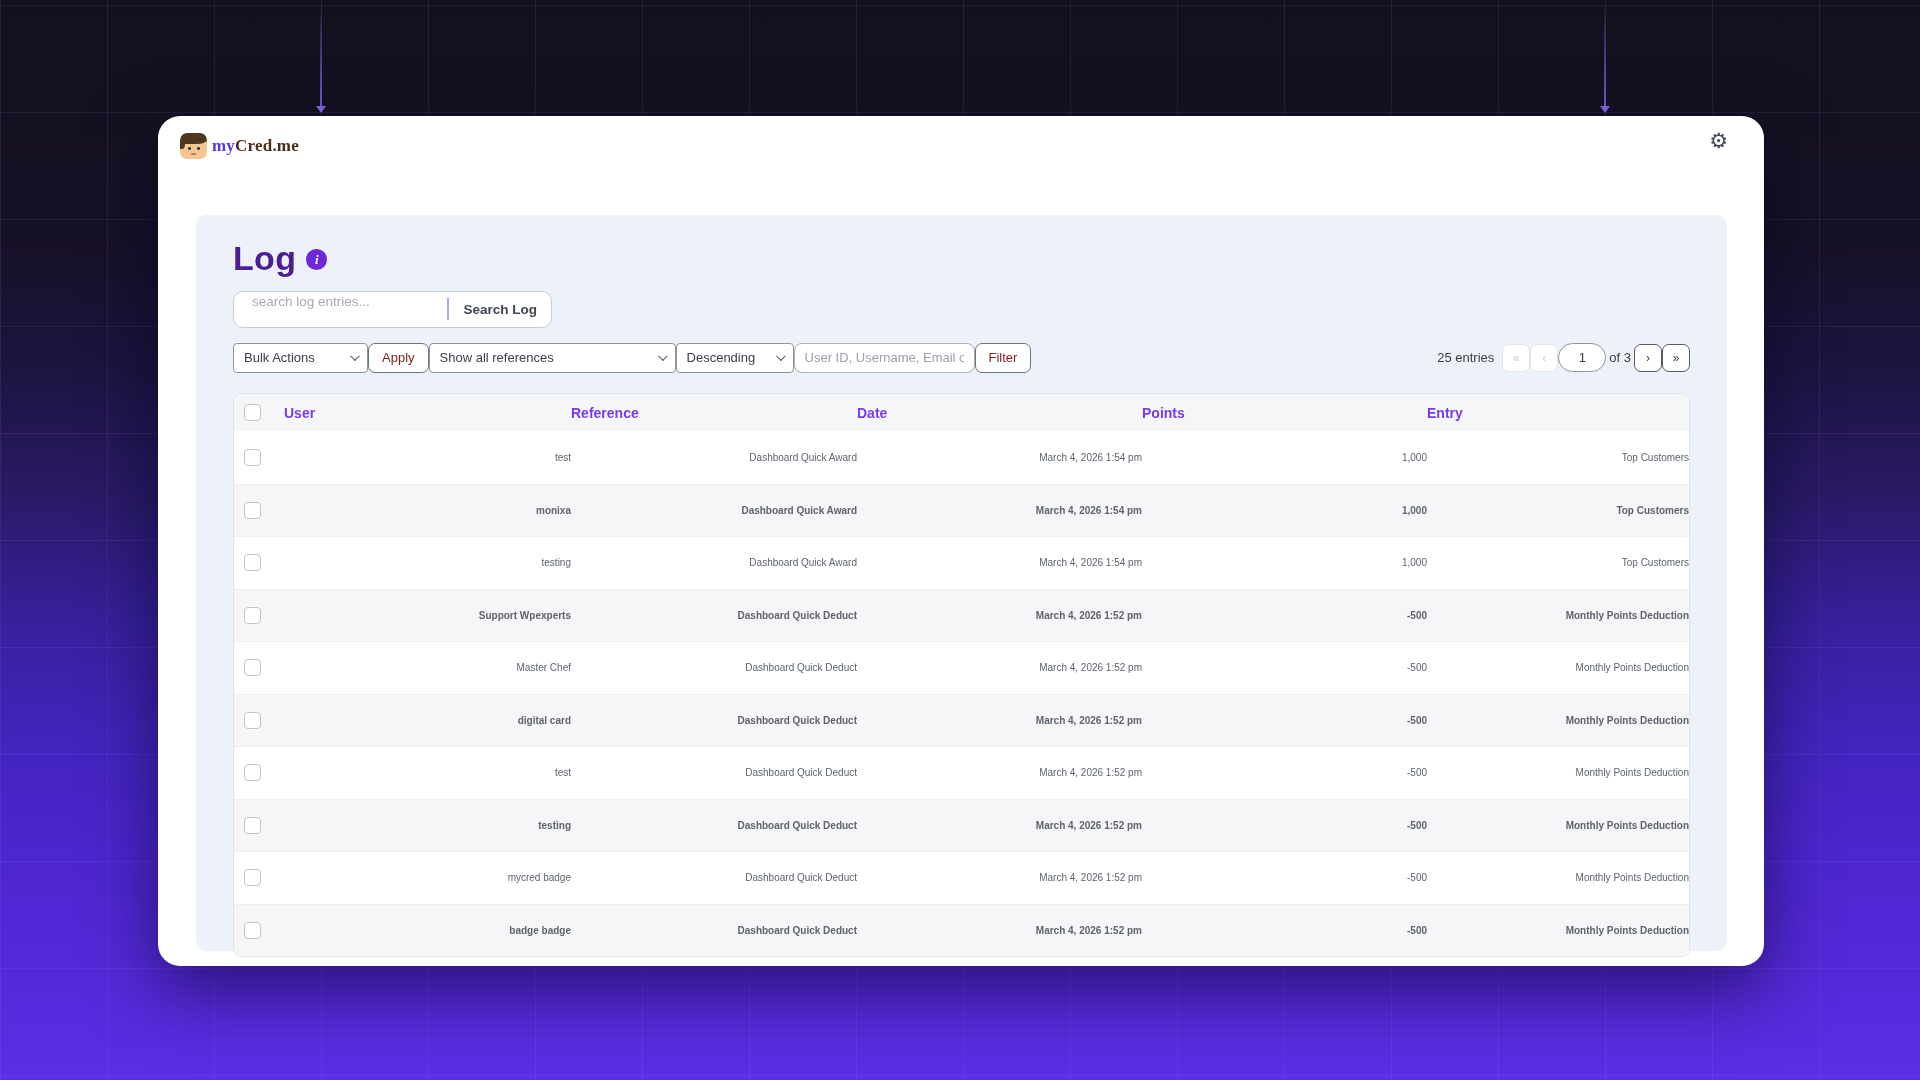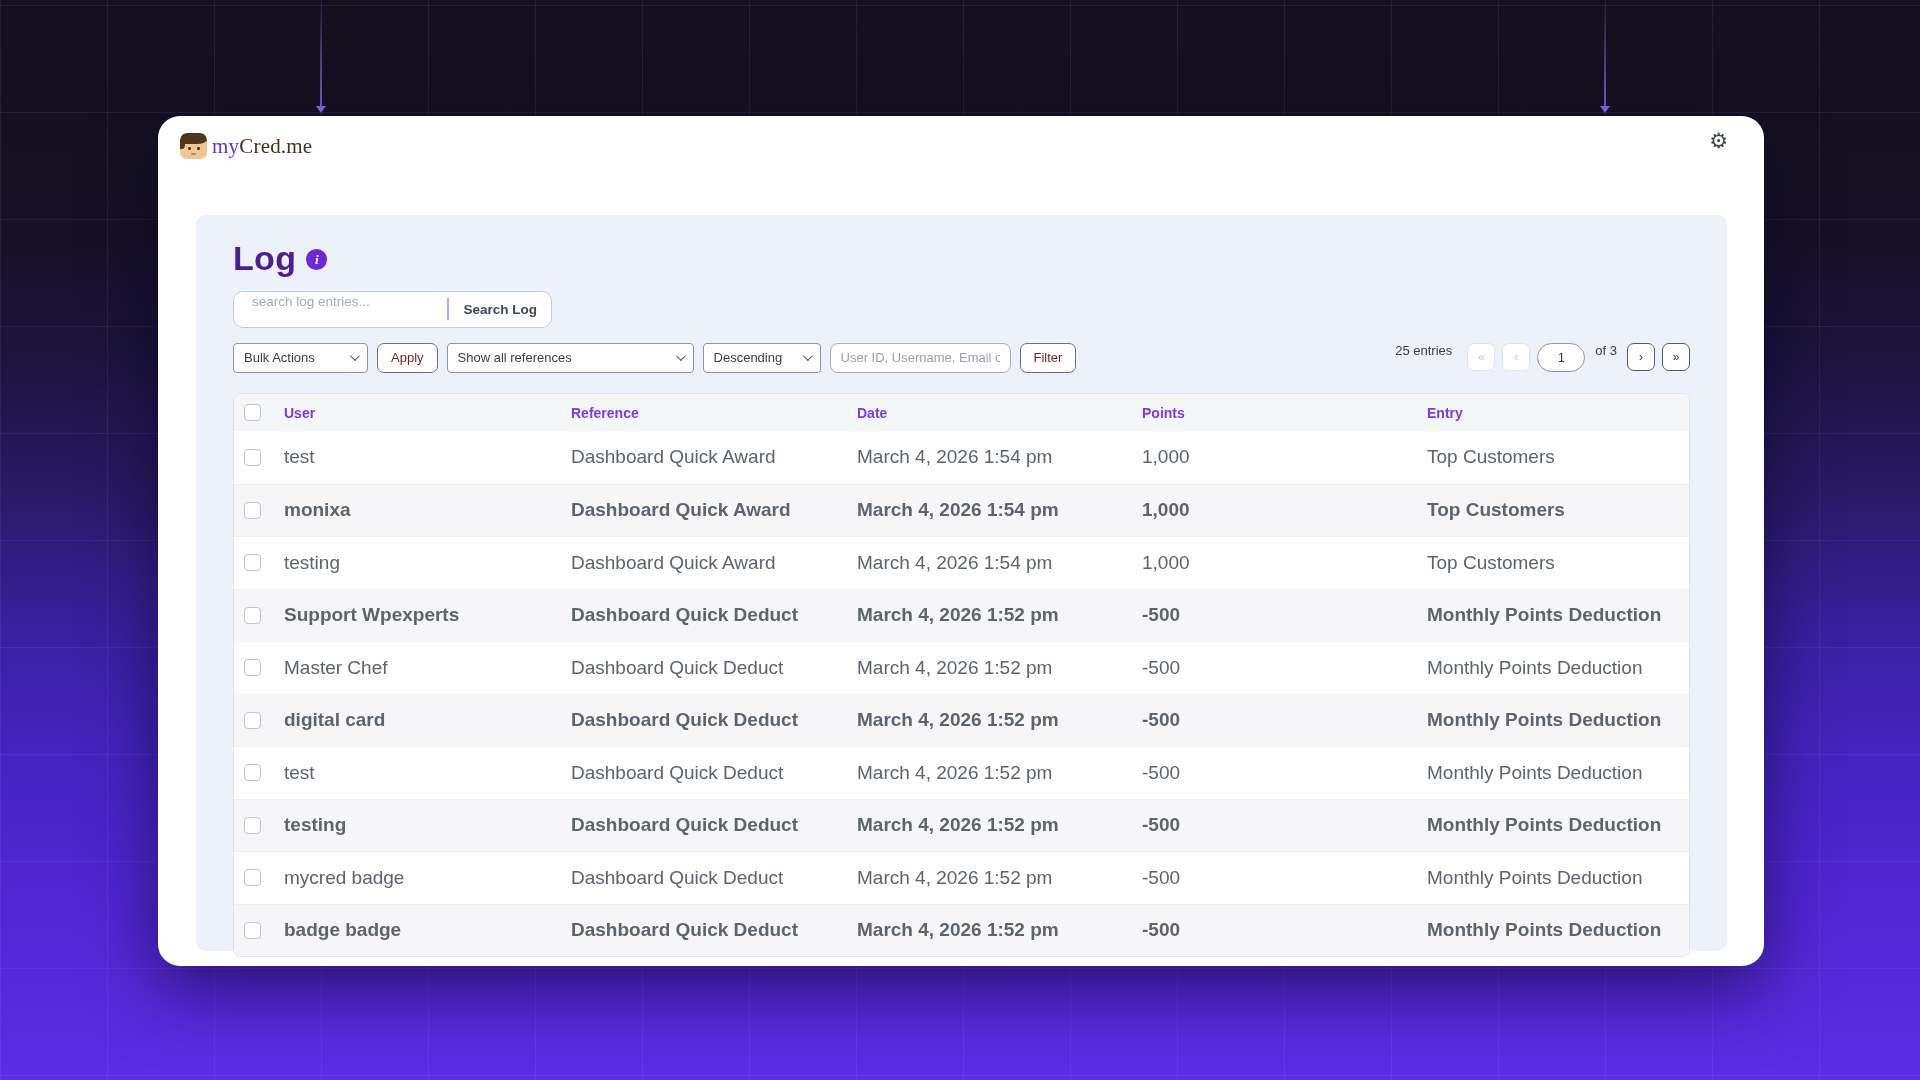--- a/index.html
+++ b/index.html
@@ -40,21 +40,21 @@
   .card-header {
     position: relative; height: 60px;
   }
   .brand { position: absolute; left: 22px; top: 17px; display: flex; align-items: center; gap: 5px; }
   .avatar { width: 27px; height: 26px; background: #f5c592; border-radius: 7px; position: relative; overflow: hidden; }
   .avatar .hair { position: absolute; top: 0; left: 0; right: 0; height: 11px; background: #4e3620; border-radius: 7px 7px 40% 20%; }
   .avatar .hair:after { content:""; position:absolute; left:0; top:8px; width:5px; height:8px; background:#4e3620; border-radius:0 0 60% 0; }
   .avatar .eye { position: absolute; top: 14px; width: 2.5px; height: 2.5px; background: #3a3a3a; border-radius: 50%; }
   .avatar .eye.l { left: 8px; } .avatar .eye.r { left: 17px; }
   .avatar .mouth { position: absolute; top: 20px; left: 11px; width: 5px; height: 1.5px; background: #b98156; border-radius: 1px; }
-  .brand-text { font-family: "Liberation Serif", serif; font-weight: normal; font-size: 21px; letter-spacing: 0.2px; }
+  .brand-text { font-family: "Liberation Serif", serif; font-weight: bold; font-size: 17px; letter-spacing: 0.2px; }
   .brand-my { color: #5b35e6; }
   .brand-cred { color: #4a2e1c; }
   .gear { position: absolute; right: 36px; top: 15px; font-family: "DejaVu Sans", sans-serif;
           font-size: 21px; color: #3f4654; cursor: pointer; line-height: 1; }
 
   
   .panel {
     position: absolute; left: 38px; top: 99px; width: 1531px; height: 736px;
     background: #edf1f9; border-radius: 10px;
     padding: 26px 37px 8px 37px;
@@ -85,21 +85,21 @@
     font-size: 13.5px; color: #3a3f4a; font-family: "Liberation Sans", sans-serif; background: transparent;
   }
   .search-box input::placeholder { color: #a7abb5; }
   .search-divider { width: 2px; height: 22px; background: #b6a6f2; flex: none; }
   .search-btn {
     border: none; background: transparent; padding: 0 14px; font-size: 13.5px; font-weight: bold;
     color: #3f4654; cursor: pointer; font-family: "Liberation Sans", sans-serif; white-space: nowrap;
   }
 
   .filter-row { margin-top: 15px; display: flex; align-items: center; justify-content: space-between; height: 31px; }
-  .filter-left { display: flex; align-items: center; gap: 9px; }
+  .filter-left { display: flex; align-items: center; }
   .sel {
     height: 30px; background: #fff; border: 1px solid #8f949e; border-radius: 4px;
     display: flex; align-items: center; justify-content: space-between;
     padding: 0 10px; font-size: 13px; color: #3a3f4a; cursor: pointer; white-space: nowrap;
   }
   .chev {
     width: 7px; height: 7px; border-right: 1.7px solid #4a4f58; border-bottom: 1.7px solid #4a4f58;
     transform: rotate(45deg) translateY(-2px); margin-left: 10px; flex: none;
   }
   .btn-outline {
@@ -107,21 +107,21 @@
     font-size: 13px; color: #7f1d1d; padding: 0 13px; cursor: pointer;
     font-family: "Liberation Sans", sans-serif;
   }
   .user-input {
     height: 30px; width: 181px; background: #fff; border: 1.5px solid #a9aeb8; border-radius: 8px;
     padding: 0 10px; font-size: 13px; color: #3a3f4a; outline: none;
     font-family: "Liberation Sans", sans-serif;
   }
   .user-input::placeholder { color: #9ba0ab; }
 
-  .filter-right { display: flex; align-items: flex-start; gap: 7px; }
+  .filter-right { display: flex; align-items: center; }
   .entries-text { font-size: 13px; color: #3a3f4a; margin-right: 8px; }
   .pg-btn {
     width: 28px; height: 28px; border-radius: 7px; background: #fff; display: flex;
     align-items: center; justify-content: center; font-size: 12px; cursor: pointer;
   }
   .pg-btn.disabled { border: 1.5px solid #e4e4e8; color: #c9c9cd; cursor: default; }
   .pg-btn.enabled  { border: 1.5px solid #565b66; color: #3a3f4a; }
   .pg-current {
     width: 48px; height: 29px; border: 1.5px solid #8f949e; border-radius: 15px; background: #fff;
     display: flex; align-items: center; justify-content: center; font-size: 13px; color: #3a3f4a;
@@ -133,21 +133,21 @@
     margin-top: 20px; background: #fff; border: 1px solid #e2e3e8; border-radius: 8px;
     overflow: hidden; width: 1457px;
   }
   .t-row {
     display: grid;
     grid-template-columns: 40px 287px 286px 285px 285px 1fr;
     align-items: center; padding-left: 10px;
   }
   .t-head { background: #f5f6f8; height: 37px; }
   .t-head .t-cell { color: #7a3bec; font-weight: bold; font-size: 14px; }
-  .t-body .t-row { height: 52.5px; font-size: 19px; color: #5d646e; background: #fff; }
+  .t-body .t-row { height: 52.5px; font-size: 10px; color: #5d646e; background: #fff; text-align: right; }
   .t-body .t-row.alt { background: #f6f6f8; font-weight: bold; }
   .t-body .t-row + .t-row { border-top: 1px solid #efeff2; }
   .cbx {
     width: 17px; height: 17px; border: 1.5px solid #c3c4ca; border-radius: 4px; background: #fff;
     cursor: pointer; margin: 0 auto 0 0;
   }
 </style>
 </head>
 <body>
 

